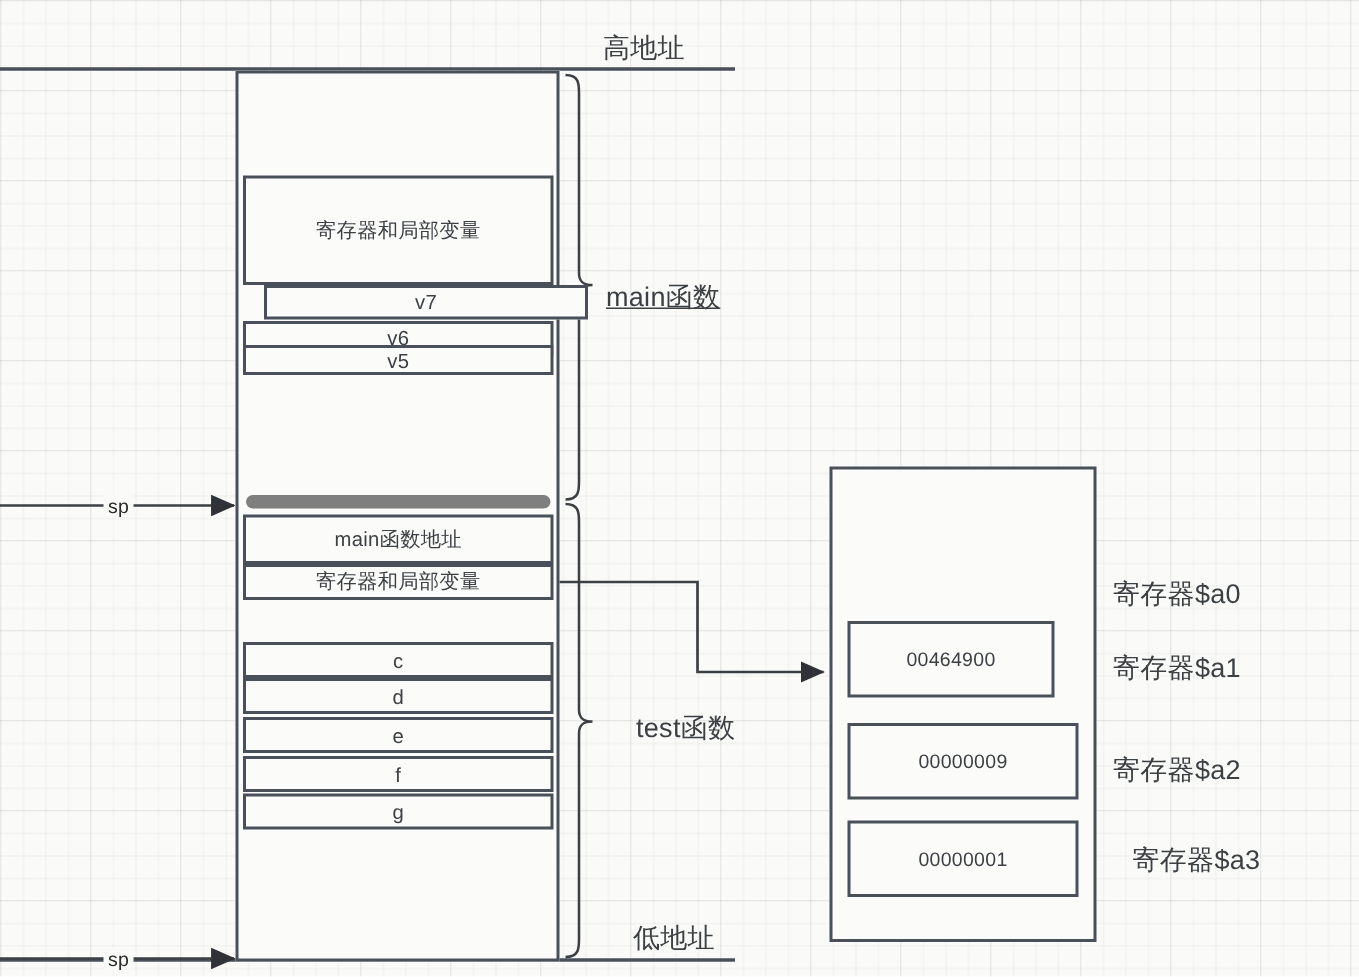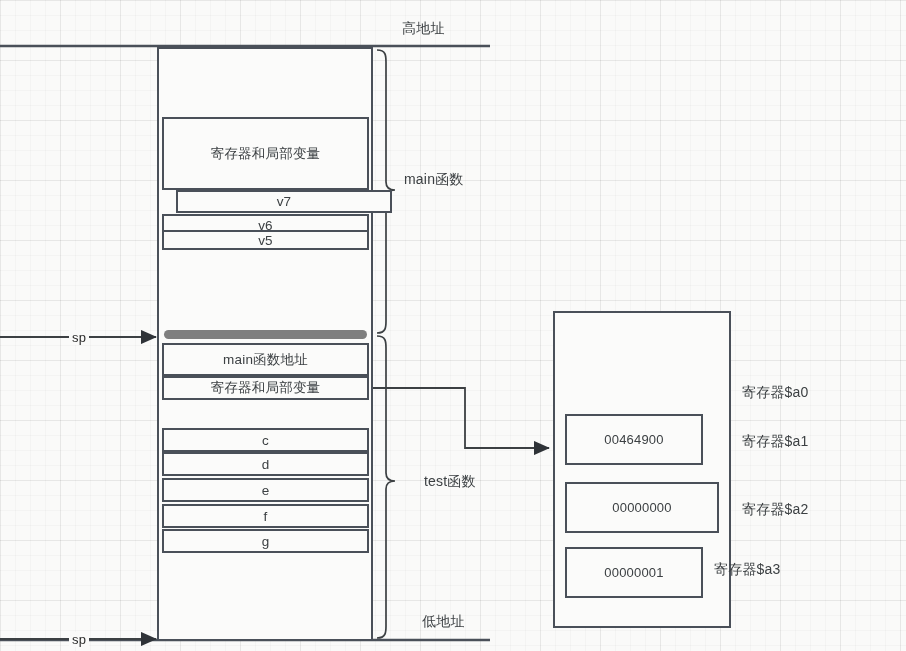--- a/index.html
+++ b/index.html
@@ -50,21 +50,21 @@
     letter-spacing: 0.2px;
     text-align: right;
   }
   .sp-bar {
     position: absolute;
     background: #7f7f7f;
     border-radius: 6px;
   }
   .label {
     position: absolute;
-    font-size: 14px;
+    font-size: 18px;
     color: #3c4043;
     white-space: nowrap;
     letter-spacing: 0.2px;
   }
   .label.sp {
     font-size: 13px;
     color: #2b2b2b;
     text-align: right;
   }
   .reg-outer {
@@ -112,21 +112,21 @@
 
     <path d="M 372 388 L 465 388 L 465 448 L 549 448" fill="none" stroke="#3c4043" stroke-width="1.8" marker-end="url(#arrowhead)"></path>
   </svg>
 
   <div class="label" style="left:402px; top:20px;">高地址</div>
   <div class="label" style="left:402px; top:613px;margin-left:20px;">低地址</div>
 
   <div class="label sp" style="left:69px; top:330px; background:#fafaf9; padding:0 3px;">sp</div>
   <div class="label sp" style="left:69px; top:632px; background:#fafaf9; padding:0 3px;">sp</div>
 
-  <div class="label" style="left:404px; top:171px;">main函数</div>
+  <div class="label" style="left:404px; top:186px;text-decoration:underline;">main函数</div>
   <div class="label" style="left:424px; top:473px;">test函数</div>
 
   <div class="box" style="left:157px; top:47px; width:216px; height:594px;"></div>
 
   <div class="cell" style="left:162px; top:117px; width:207px; height:73px;">寄存器和局部变量</div>
 
   <div class="cell" style="left:176px; top:190px; width:216px; height:23px;">v7</div>
 
   <div class="cell" style="left:162px; top:214px; width:207px; height:23px;">v6</div>
 
@@ -148,19 +148,19 @@
 
   <div class="cell" style="left:162px; top:529px; width:207px; height:24px;">g</div>
 
   <div class="reg-outer" style="left:553px; top:311px; width:178px; height:317px;"></div>
 
   <div class="label" style="left:742px; top:355px;margin-top:29px;">寄存器$a0</div>
 
   <div class="cell" style="left:565px; top:414px; width:138px; height:51px; font-size:13px;">00464900</div>
   <div class="label" style="left:742px; top:433px;">寄存器$a1</div>
 
-  <div class="cell" style="left:565px; top:482px; width:154px; height:51px; font-size:13px;">00000000</div>
+  <div class="cell" style="left:565px; top:482px; width:154px; height:51px; font-size:13px;">00000009</div>
   <div class="label" style="left:742px; top:501px;">寄存器$a2</div>
 
-  <div class="cell" style="left:565px; top:547px; width:138px; height:51px; font-size:13px;">00000001</div>
-  <div class="label" style="left:714px; top:561px;">寄存器$a3</div>
+  <div class="cell" style="left:565px; top:547px; width:154px; height:51px; font-size:13px;">00000001</div>
+  <div class="label" style="left:755px; top:561px;">寄存器$a3</div>
 
 </div>
 
 </body></html>

